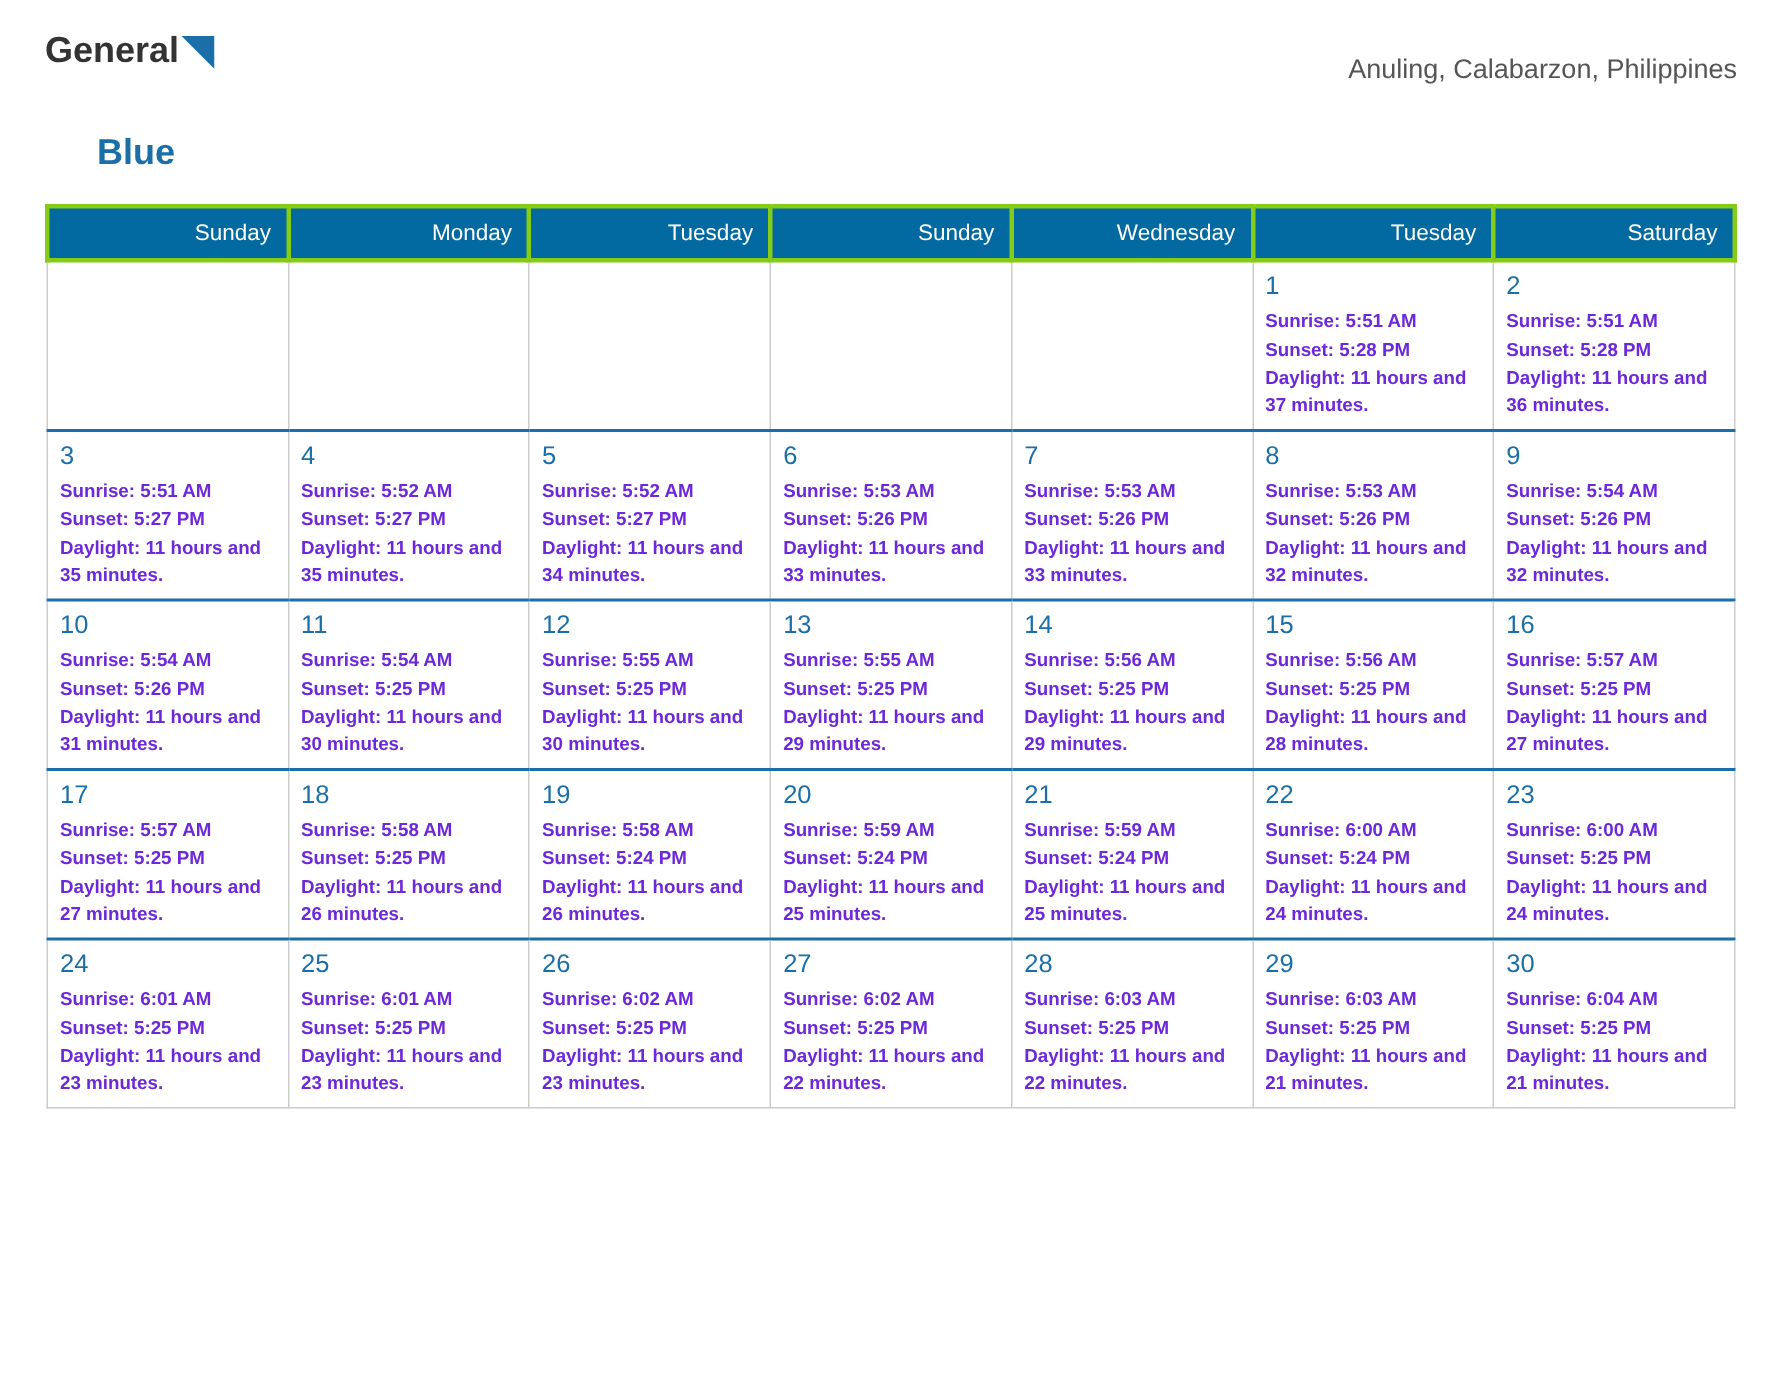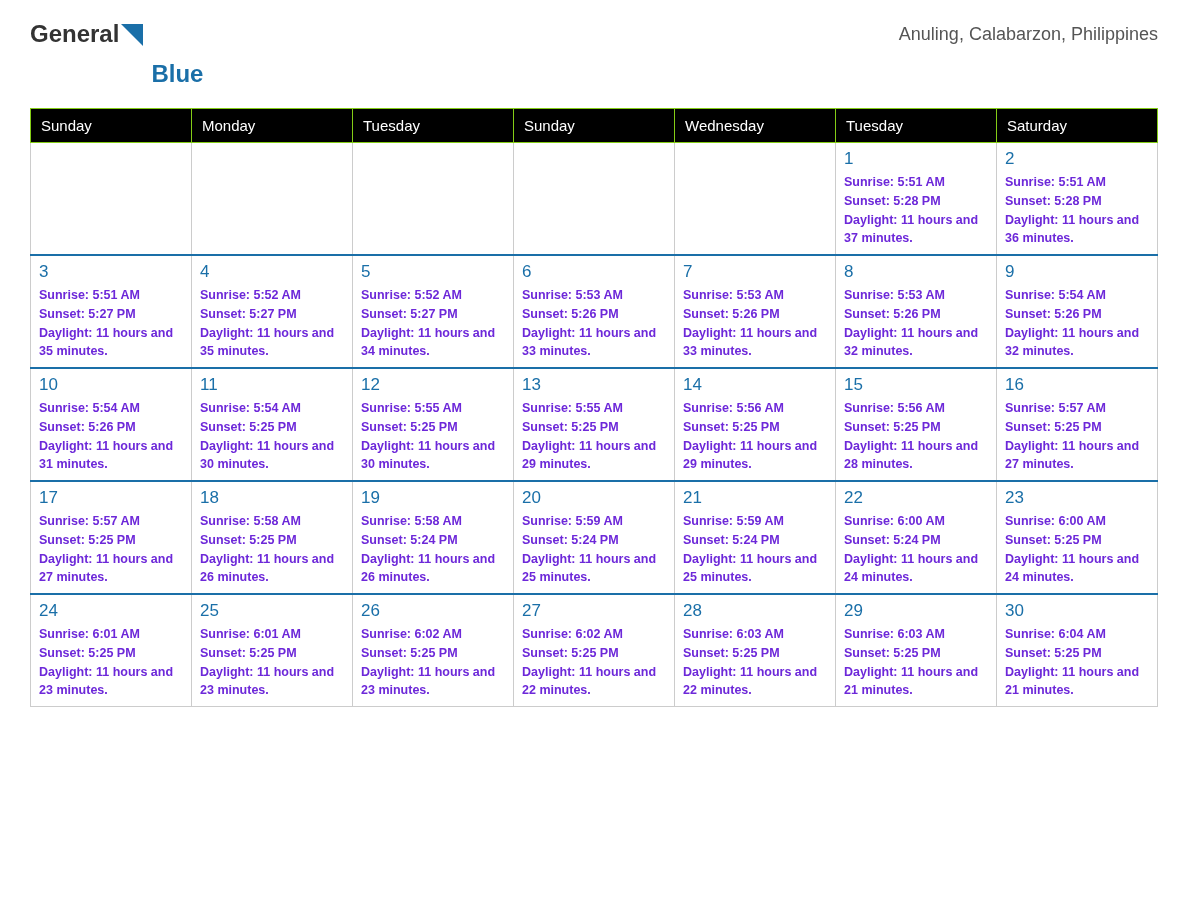--- a/index.html
+++ b/index.html
@@ -21,35 +21,35 @@
     }
     .month-title {
       font-size: 46px;
       font-weight: normal;
       color: #222;
       line-height: 1.1;
     }
     .location-title {
       font-size: 18px;
       color: #555;
-      margin-top: 4px;
+      margin-top: 16px;
     }
     .calendar-table {
       width: 100%;
       border-collapse: collapse;
       table-layout: fixed;
     }
     .calendar-table th {
-      background-color: #000000;
+      background-color: #0369a1;
       color: #fff;
       padding: 8px 10px;
       font-size: 15px;
       font-weight: normal;
-      text-align: left;
-      border: 1px solid #84cc16;
+      text-align: right;
+      border: 3px solid #84cc16;
     }
     .calendar-table td {
       border: 1px solid #ccc;
       vertical-align: top;
       padding: 6px 8px;
       height: 110px;
       font-size: 13px;
       color: #333;
     }
     .day-number {
@@ -66,22 +66,22 @@
       font-weight: bold;
     }
     .empty-cell {
       background: #fff;
     }
     .row-divider td {
       border-top: 2px solid #1a6fa8;
     }
     .logo-container {
       display: flex;
-      flex-direction: row;
-      align-items: flex-start;
+      flex-direction: column;
+      align-items: center;
     }
     .logo-line1 {
       display: flex;
       align-items: center;
     }
     .logo-line2 {
       display: flex;
       align-items: center;
       margin-left: 4px;
     }

